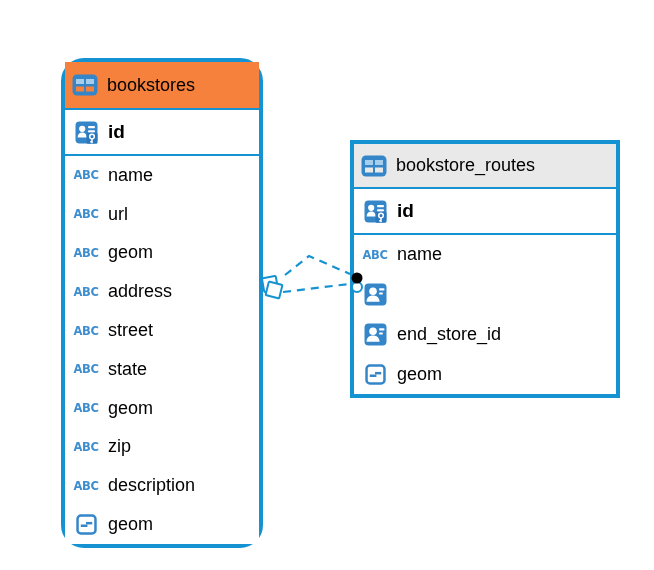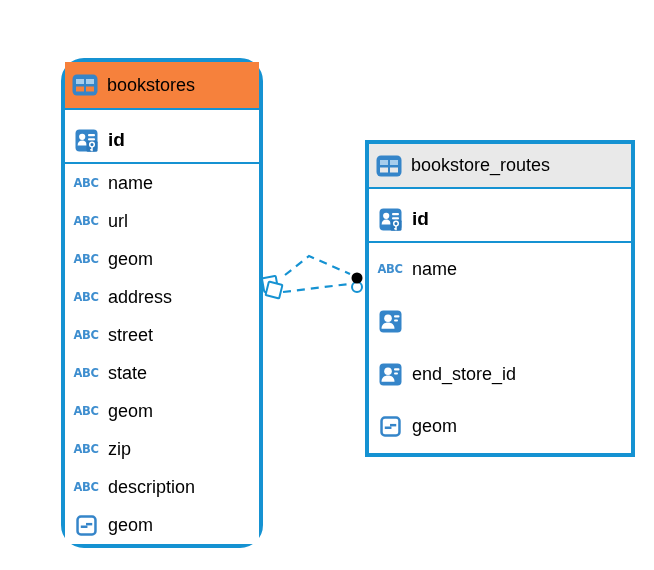--- a/index.html
+++ b/index.html
@@ -5,37 +5,37 @@
   html,body { margin:0; padding:0; background:#ffffff; }
   .canvas {
     position:relative; width:654px; height:570px; background:#ffffff;
     font-family:"Liberation Sans", sans-serif; color:#000; overflow:hidden;
   }
   .erd-table {
     position:absolute; background:#fff; border:4px solid #1592D2;
     box-sizing:border-box; display:flex; flex-direction:column; z-index:1;
   }
   #table-bookstores { left:61px; top:58px;  width:202px; height:490px;border-radius:23px; --hdr-bg:#F6813C; }
-  #table-routes     { left:365px; top:140px; width:270px; height:317px; --hdr-bg:#E9E9E9; }
+  #table-routes     { left:350px; top:140px; width:270px; height:258px; --hdr-bg:#E9E9E9; }
 
   .tbl-header {
     flex:none; display:flex; align-items:center; gap:9px;
     padding-left:7px; font-size:19px; background:var(--hdr-bg);
   }
   #table-bookstores .tbl-header { height:46px; }
   #table-routes     .tbl-header { height:43px; }
   .tbl-header svg { width:26px; height:22px; flex:none; }
 
   .sep { flex:none; height:2px; background:#1592D2; }
 
   .trow {
     display:flex; align-items:center; gap:8px; padding-left:7px;
     background:#fff; min-height:0;
   }
-  .pkrow { flex:none; height:44px; font-weight:bold; font-size:19px;margin-top:8px; }
+  .pkrow { flex:none; height:44px; font-weight:bold; font-size:19px; }
   .rows  { flex:1; display:flex; flex-direction:column; }
   .rows .trow { flex:1; }
 
   .cicon { width:28px; flex:none; display:flex; justify-content:center; align-items:center; }
   .cicon svg { width:23px; height:23px; }
   .cicon svg.geo { width:21px; height:21px; }
   .abc {
     color:#3E8ECF; font-weight:bold; font-size:11.5px; letter-spacing:-0.3px;
     font-family:"DejaVu Sans", sans-serif;
   }

